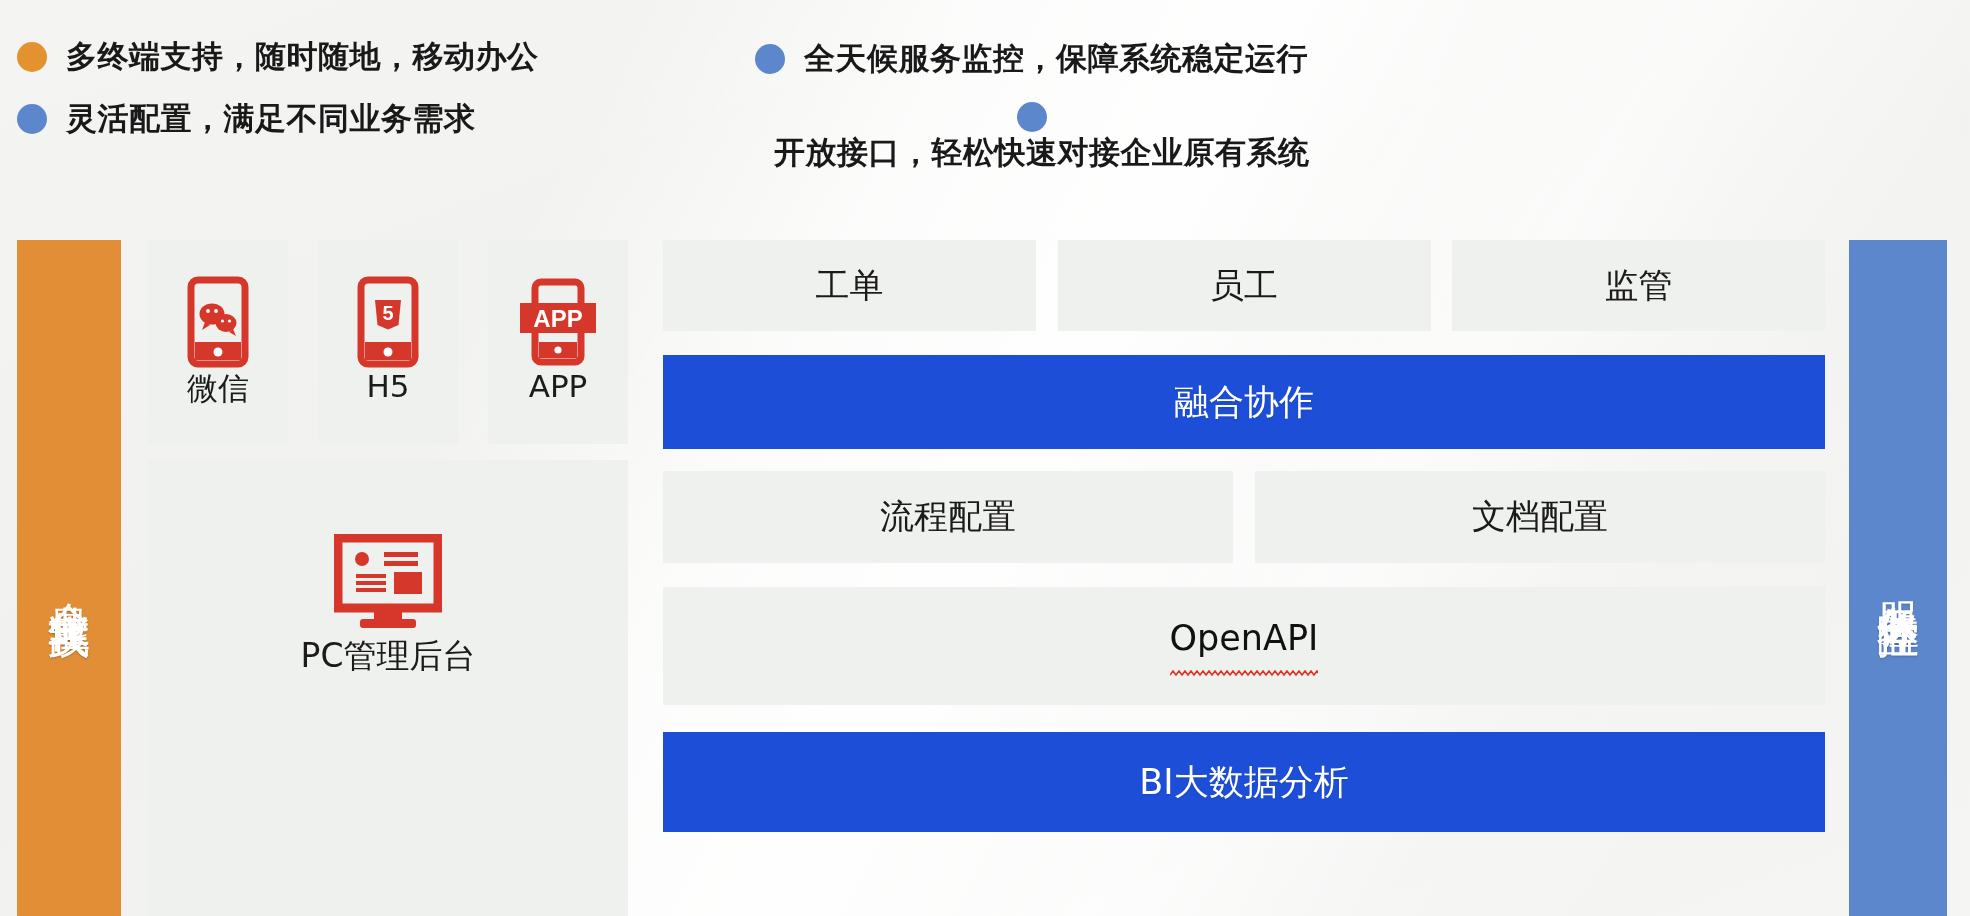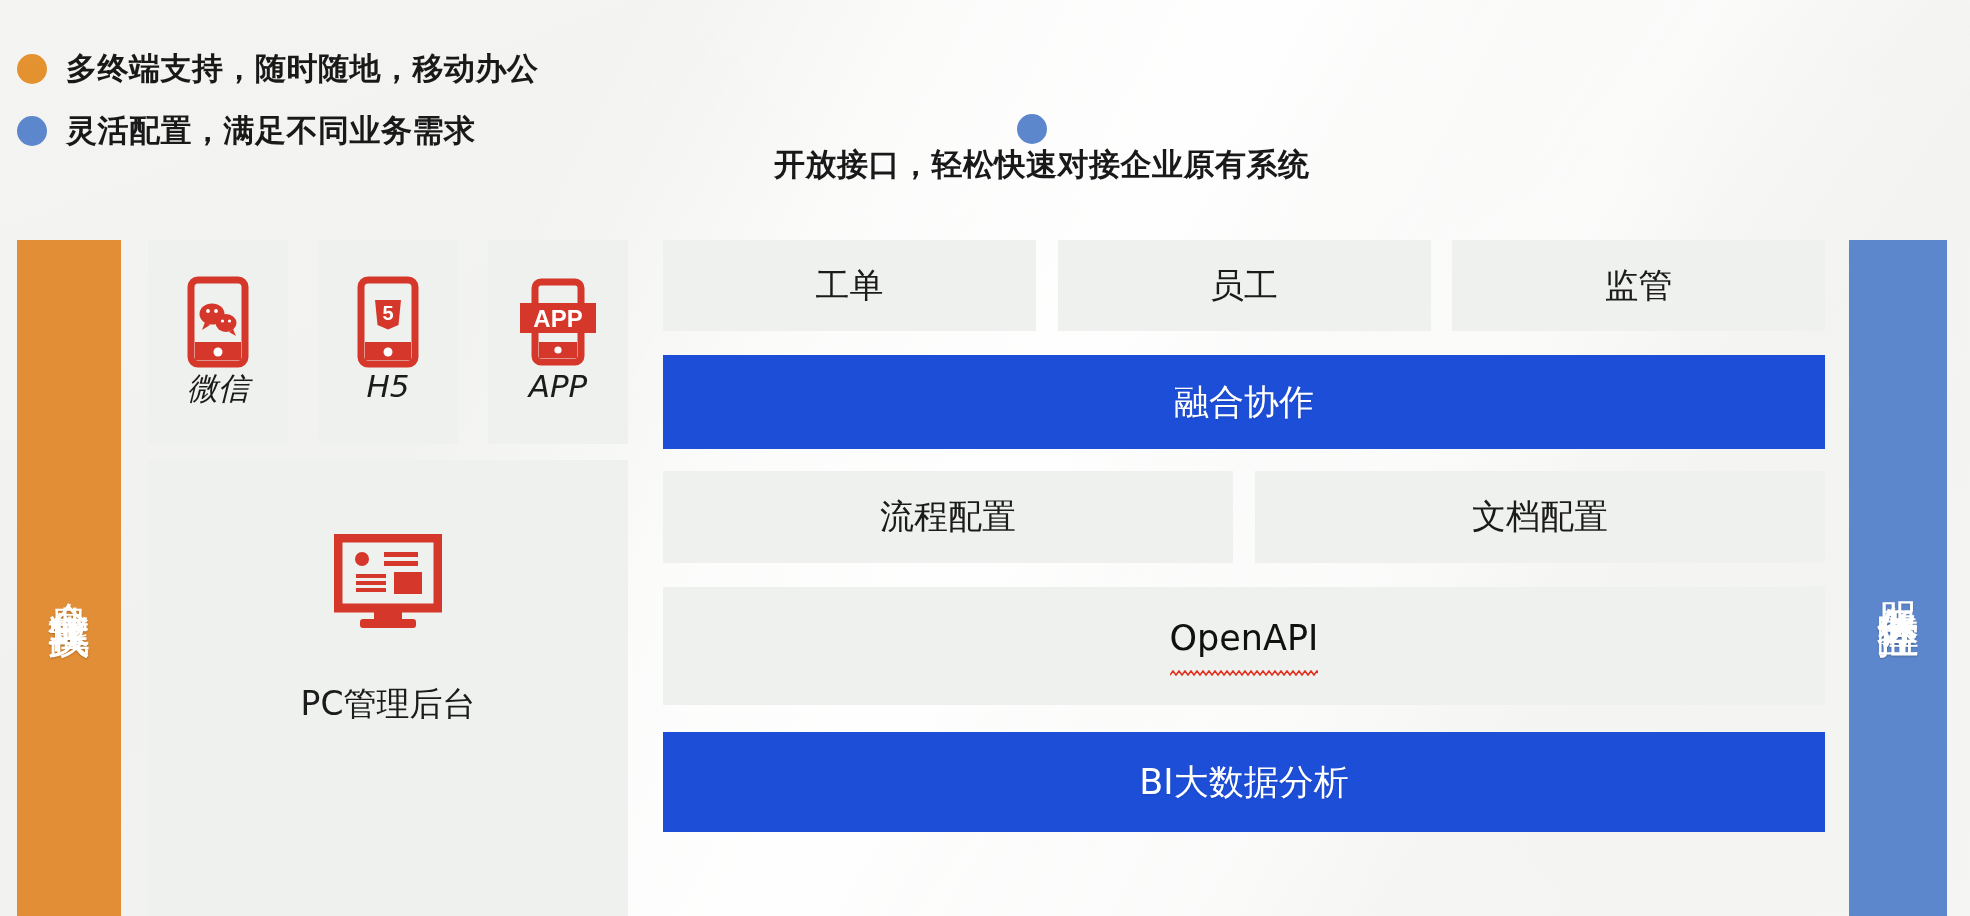--- a/index.html
+++ b/index.html
@@ -29,21 +29,21 @@
     position:absolute;inset:0;
     background:linear-gradient(125deg,
         rgba(255,255,255,0) 55%,
         rgba(255,255,255,0.55) 66%,
         rgba(255,255,255,0.10) 78%,
         rgba(255,255,255,0) 90%);
     z-index:0;
   }
 
   
-  .header{position:absolute;top:16px;left:0;width:1970px;height:185px;z-index:3;}
+  .header{position:absolute;top:4px;left:0;width:1970px;height:185px;z-index:3;}
   .bullet-row{position:absolute;display:flex;align-items:center;}
   .dot{width:30px;height:30px;border-radius:50%;flex:0 0 auto;}
   .dot.orange{background:#e4912f;}
   .dot.blue{background:#5d87cc;}
   .btxt{
     margin-left:19px;
     font-size:31px;
     color:#191919;
     font-weight:700;
     letter-spacing:.5px;
@@ -80,29 +80,28 @@
            display:flex;justify-content:space-between;}
   .dev-card{
     width:140px;height:204px;background:#eff1ee;
     display:flex;flex-direction:column;align-items:center;
     padding-top:36px;box-sizing:border-box;
   }
   .dev-card .cap{
     margin-top:auto;margin-bottom:56px;
     font-size:31px;color:#1b1b1b;
     font-family:"DejaVu Sans","Liberation Sans",sans-serif;
-    font-style:italic;
   }
   .icon-wrap{height:92px;display:flex;align-items:center;justify-content:center;}
   .pc-card{
     position:absolute;top:220px;left:0;width:480px;height:456px;
     background:#eff1ee;display:flex;flex-direction:column;
     align-items:center;box-sizing:border-box;padding-top:74px;
   }
-  .pc-card .cap{margin-top:48px;font-size:33px;color:#1b1b1b;
+  .pc-card .cap{font-size:33px;color:#1b1b1b;
     font-family:"DejaVu Sans","Liberation Sans",sans-serif;}
 
   
   .stack{position:absolute;left:663px;top:240px;width:1162px;height:676px;z-index:3;}
   .srow{position:absolute;left:0;width:1162px;display:flex;justify-content:space-between;}
   .cell{
     background:#eff1ee;display:flex;align-items:center;justify-content:center;
     font-size:34px;color:#1b1b1b;box-sizing:border-box;
     font-family:"DejaVu Sans","Liberation Sans",sans-serif;
   }
@@ -141,20 +140,24 @@
   <div class="bullet-row" id="hdr-0">
     <span class="dot orange"></span>
     <span class="btxt">多终端支持，随时随地，移动办公</span>
   </div>
 
   <div class="bullet-row" id="hdr-1">
     <span class="dot blue"></span>
     <span class="btxt">灵活配置，满足不同业务需求</span>
   </div>
 
+  <div class="bullet-row" id="hdr-2">
+    <span class="dot blue"></span>
+    <span class="btxt">全天候服务监控，保障系统稳定运行</span>
+  </div>
 
   <div class="bullet-row" id="hdr-3">
     <span class="dot blue"></span>
     <span class="btxt">开放接口，轻松快速对接企业原有系统</span>
   </div>
 
 </div>
 
 <div class="sidebar" id="sidebar-left">
   <div class="vtxt">企业最佳实践</div>

